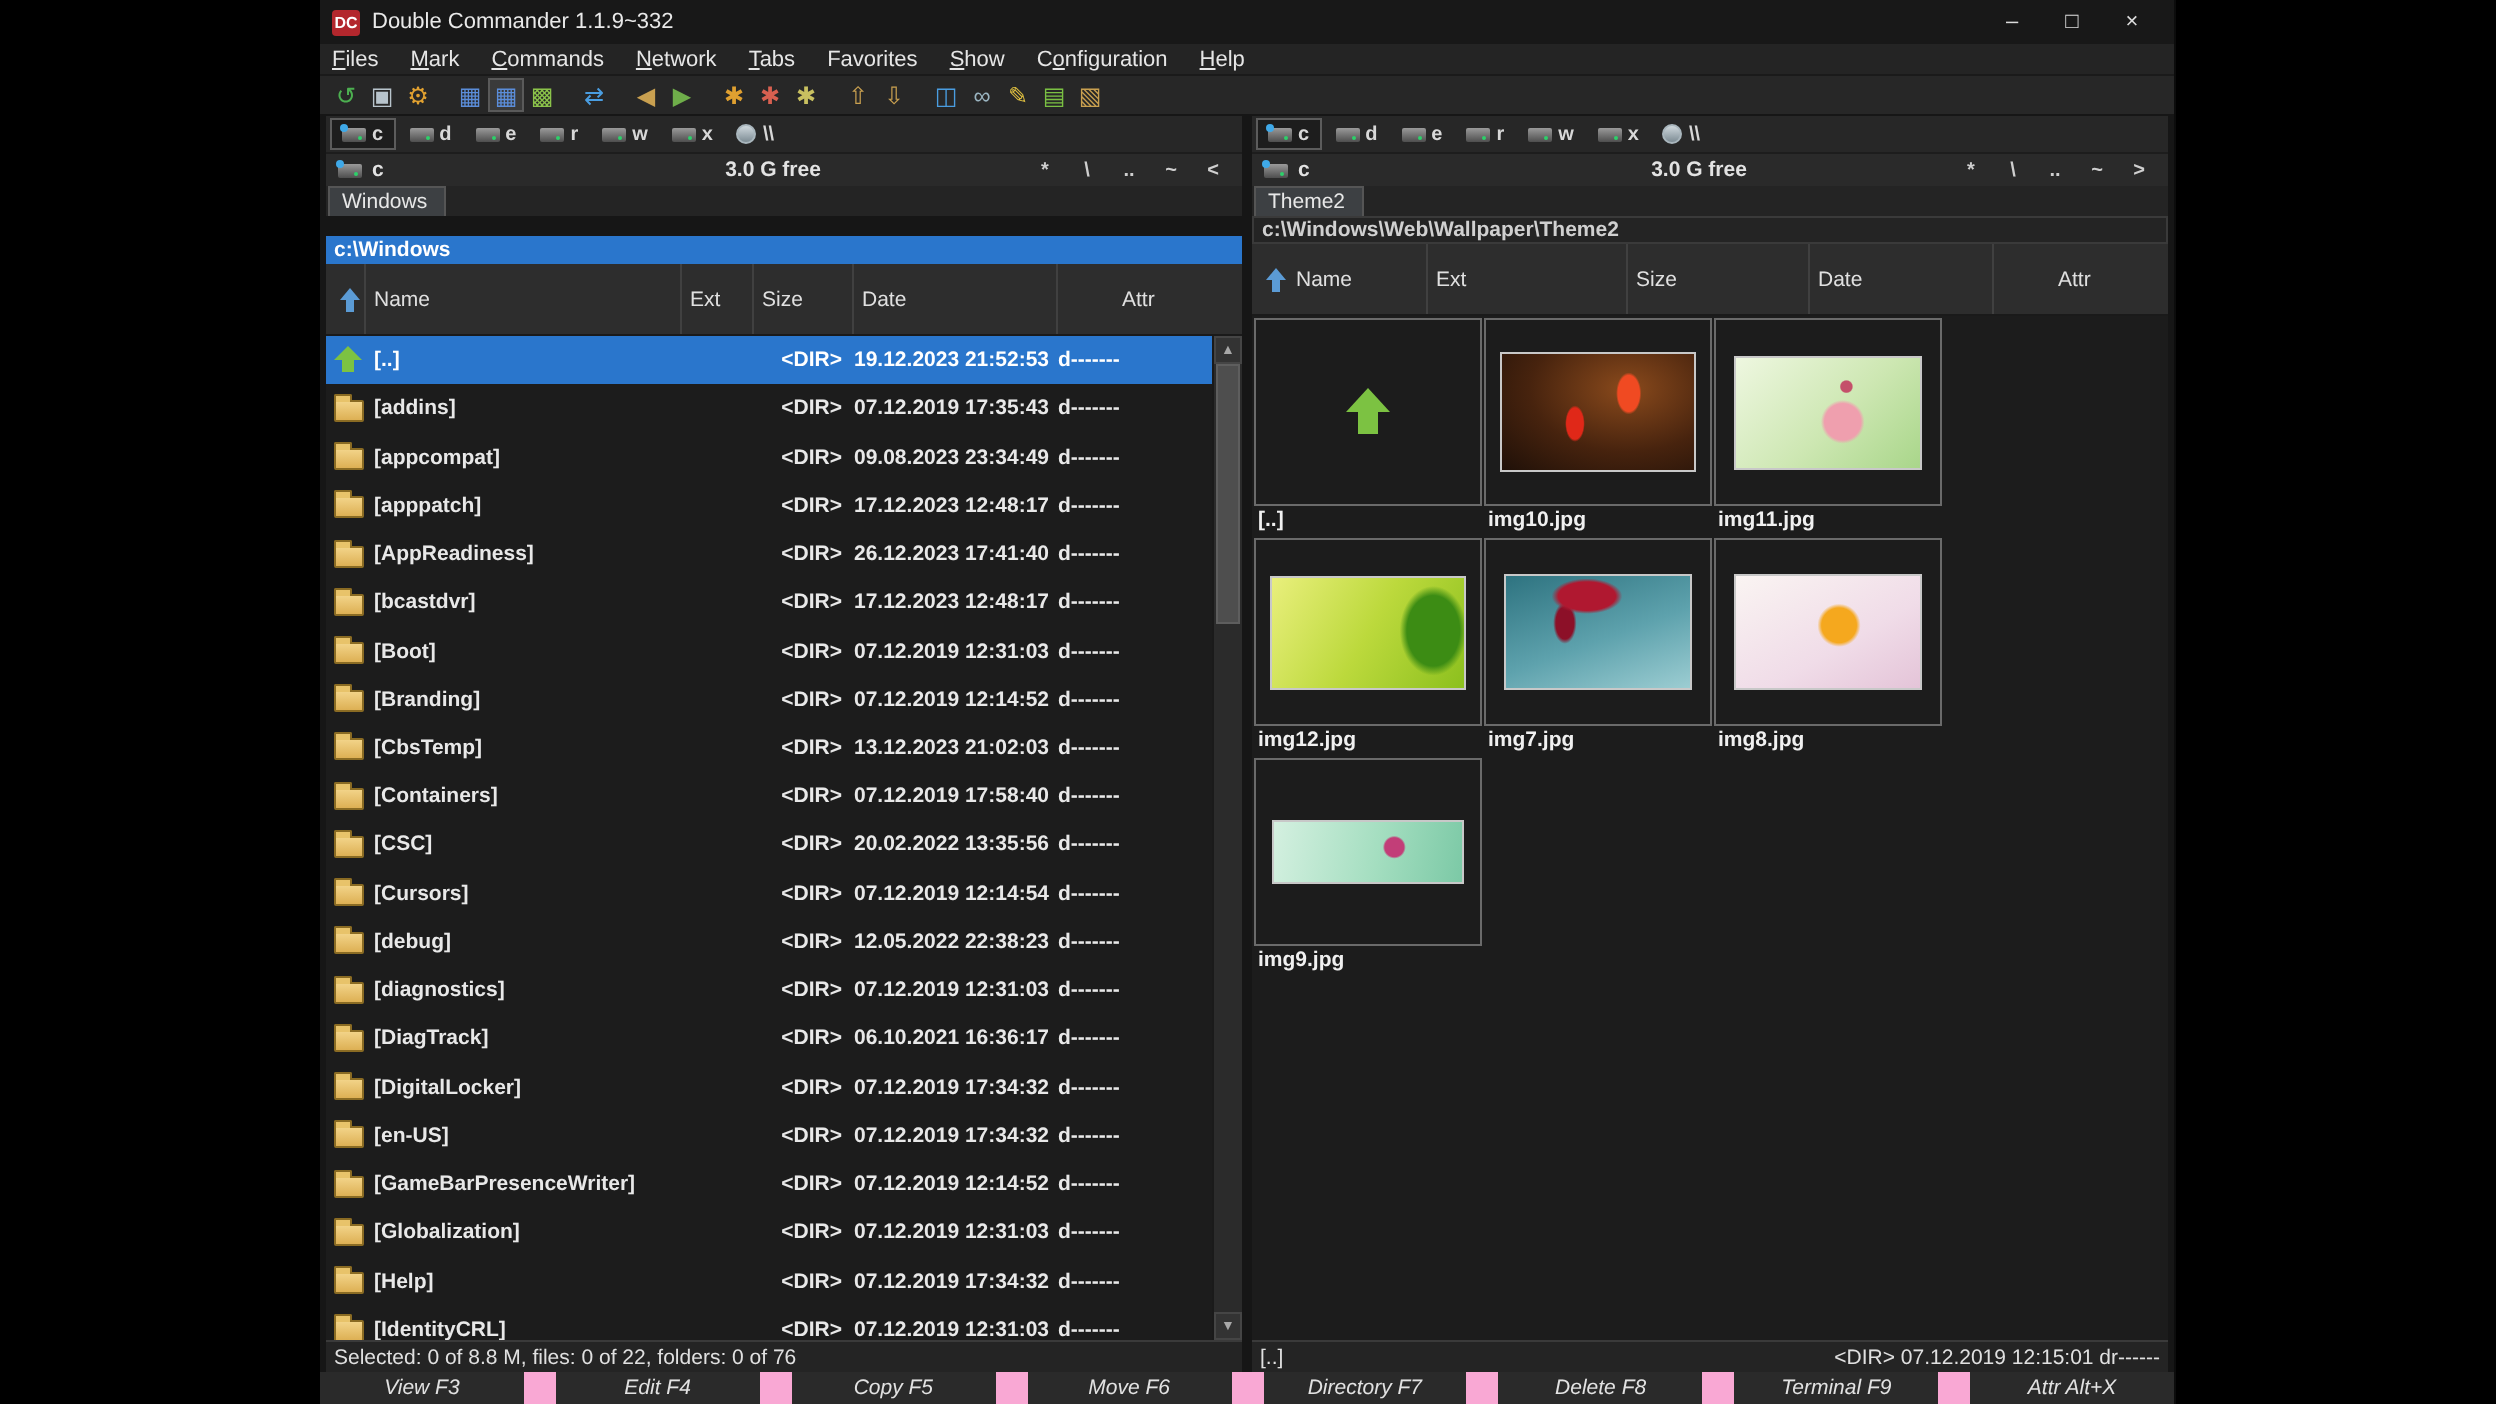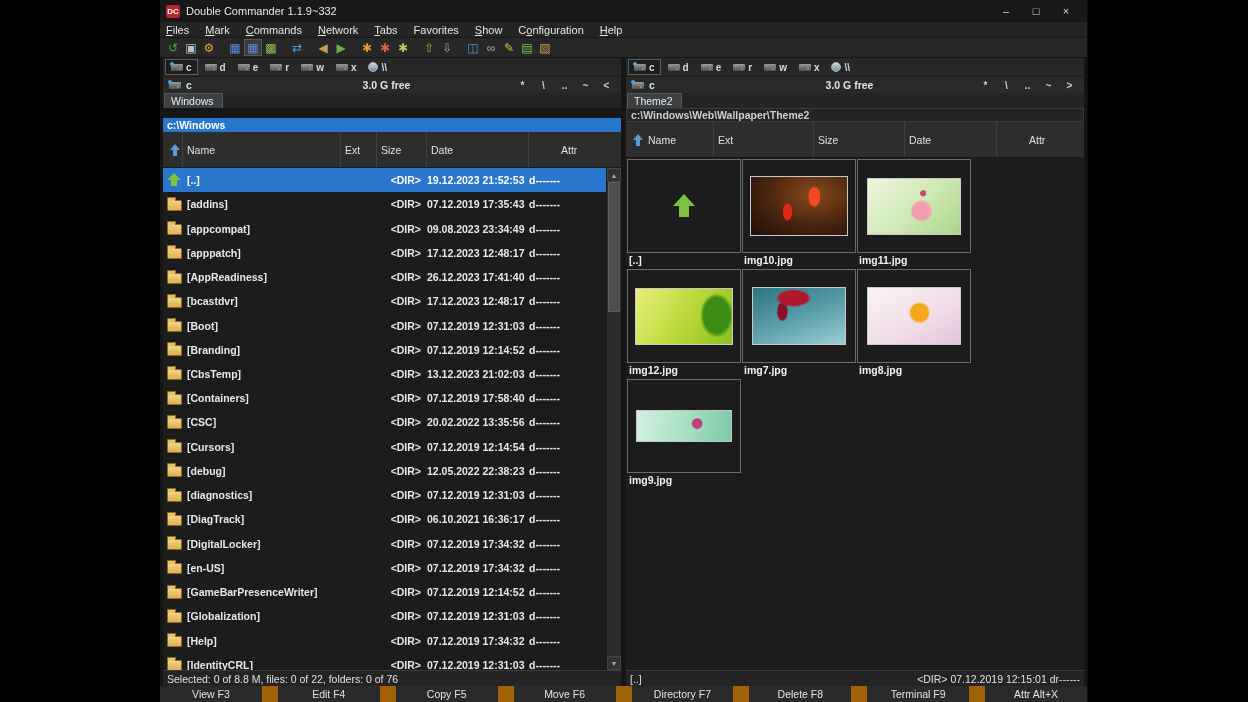--- a/index.html
+++ b/index.html
@@ -138,21 +138,21 @@
   
   .cmdline { height:20px; background:#232323; display:flex; align-items:center; padding:0 4px; gap:4px; flex:none; }
   .cmd-prompt { color:#e8e8e8; font-size:11px; font-weight:bold; white-space:nowrap; }
   .cmd-input-wrap { flex:1; position:relative; height:16px; }
   .cmd-input { width:100%; height:16px; background:#242424; border:1px solid #565656; color:#fff;
     font-size:11px; padding:0 18px 0 3px; font-family:"Liberation Sans", sans-serif; outline:none; }
   .cmd-chevron { position:absolute; right:4px; top:4px; width:7px; height:7px; border-right:2px solid #9a9a9a;
     border-bottom:2px solid #9a9a9a; transform:rotate(45deg); pointer-events:none; }
 
   
-  .fkeys { height:16px; display:flex; background:#a16207; gap:16px; flex:none; }
+  .fkeys { height:16px; display:flex; background:#f9a8d4; gap:16px; flex:none;font-style:italic; }
   .fkey { flex:1; background:#2a2a2a; color:#e2e2e2; font-size:10.5px; display:flex;
     align-items:center; justify-content:center; }
 </style>
 </head>
 <body>
 
 <div class="app">
 
   <div class="titlebar">
     <div class="app-icon">DC</div>

